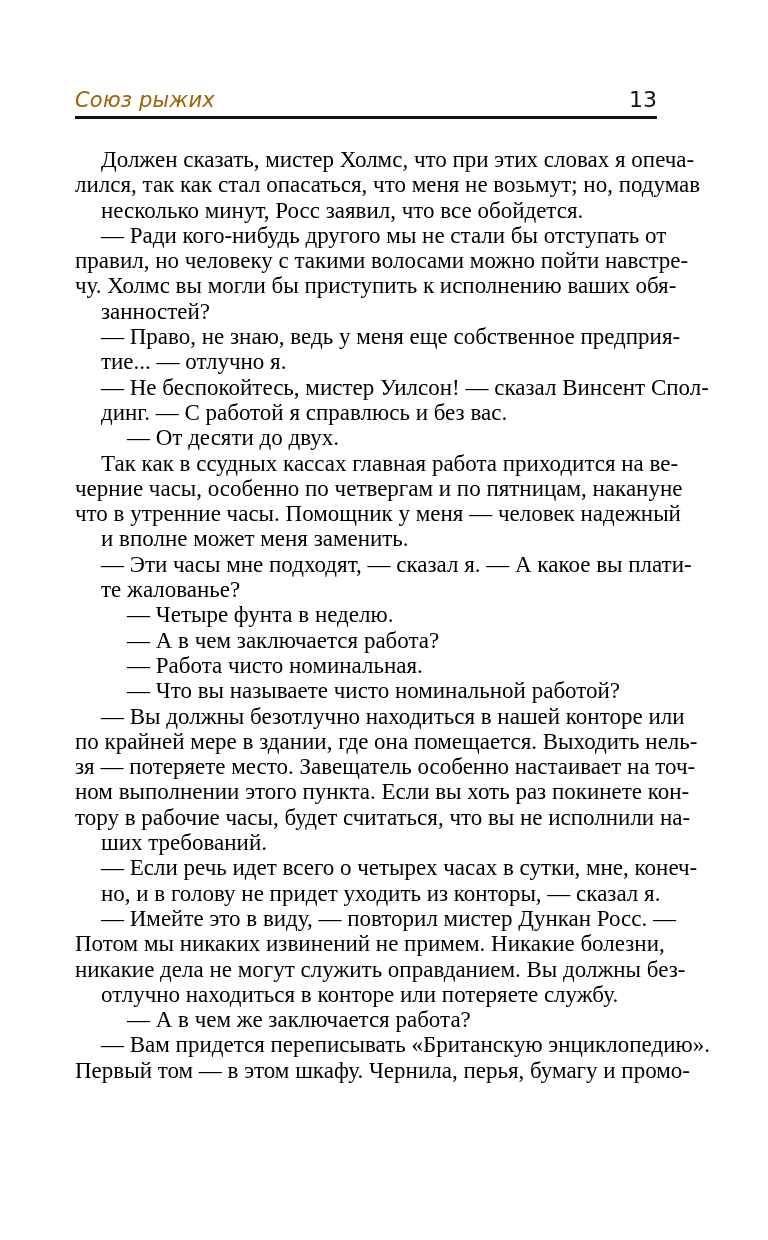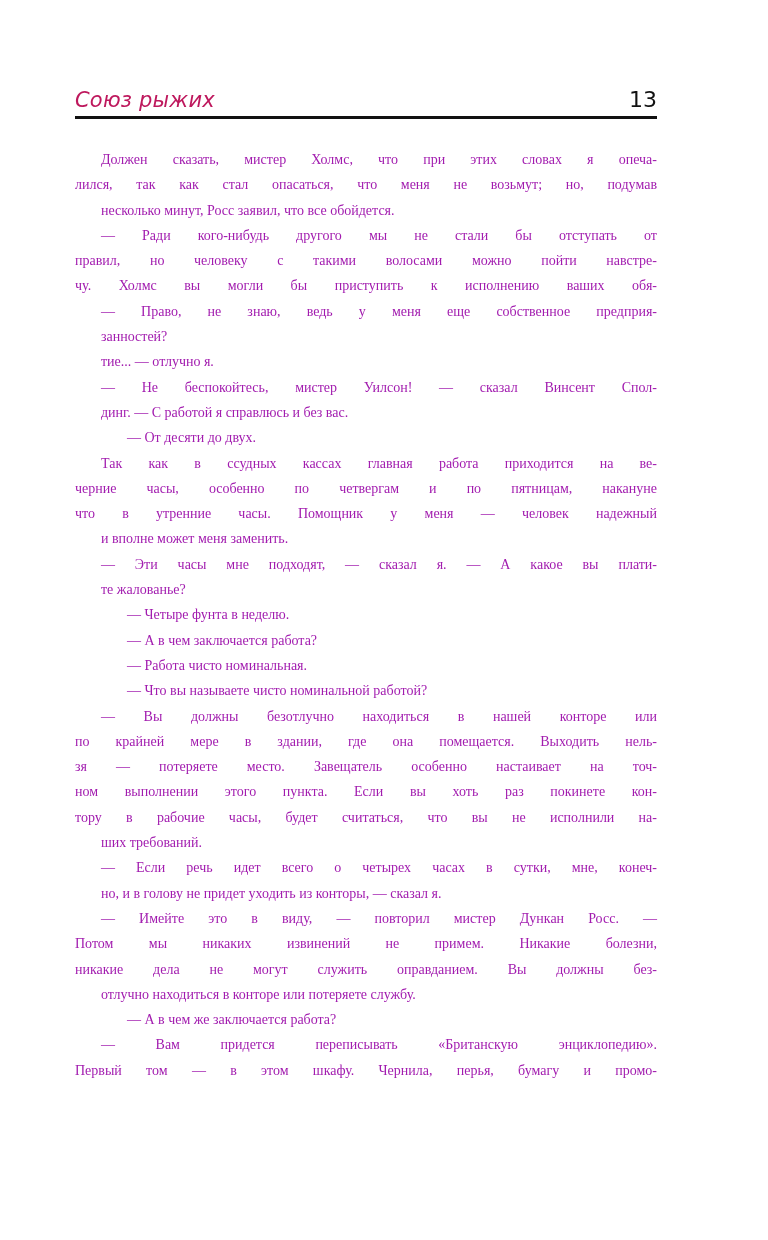--- a/index.html
+++ b/index.html
@@ -1,43 +1,43 @@
 <!DOCTYPE html>
 <html><head>
 <meta charset="utf-8">
 <style>
   html, body { margin:0; padding:0; background:#ffffff; }
   body { width:768px; height:1240px; position:relative; overflow:hidden; }
   .page { position:absolute; left:75px; top:82px; width:582px; }
   .running-head { display:flex; justify-content:space-between; align-items:flex-end;
     border-bottom:3px solid #111; padding-bottom:4px; height:30px; }
-  .rh-title { font-family:"DejaVu Sans", sans-serif; font-style:italic; font-size:21px; color:#be185d; letter-spacing:0.2px; }
+  .rh-title { font-family:"DejaVu Sans", sans-serif; font-style:italic; font-size:21px; color:#a16207; letter-spacing:0.2px; }
   .rh-num { font-family:"DejaVu Sans", sans-serif; font-size:22px; color:#111; font-weight:normal;margin-top:14px; }
-  .body-text { margin-top:28px; font-family:"Liberation Serif", serif; font-size:14px; line-height:25.3px; color:#a21caf; }
+  .body-text { margin-top:28px; font-family:"Liberation Serif", serif; font-size:23px; line-height:25.3px; color:#000000; }
   .line { display:block; white-space:nowrap; text-align:justify; text-align-last:justify; height:25.3px; }
   .line.last { text-align-last:left;margin-left:26px; }
   .line.indent { padding-left:26px; }
 </style>
 </head>
 <body>
 
 <div class="page">
   <div class="running-head">
     <span class="rh-title">Союз рыжих</span>
     <span class="rh-num">13</span>
   </div>
   <div class="body-text" id="body-text">
       <span class="line indent">Должен сказать, мистер Холмс, что при этих словах я опеча-</span>
       <span class="line">лился, так как стал опасаться, что меня не возьмут; но, подумав</span>
       <span class="line last">несколько минут, Росс заявил, что все обойдется.</span>
       <span class="line indent">— Ради кого-нибудь другого мы не стали бы отступать от</span>
       <span class="line">правил, но человеку с такими волосами можно пойти навстре-</span>
       <span class="line">чу. Холмс вы могли бы приступить к исполнению ваших обя-</span>
+      <span class="line last">занностей?</span>
       <span class="line indent">— Право, не знаю, ведь у меня еще собственное предприя-</span>
-      <span class="line last">занностей?</span>
       <span class="line last">тие... — отлучно я.</span>
       <span class="line indent">— Не беспокойтесь, мистер Уилсон! — сказал Винсент Спол-</span>
       <span class="line last">динг. — С работой я справлюсь и без вас.</span>
       <span class="line indent last">— От десяти до двух.</span>
       <span class="line indent">Так как в ссудных кассах главная работа приходится на ве-</span>
       <span class="line">черние часы, особенно по четвергам и по пятницам, накануне</span>
       <span class="line">что в утренние часы. Помощник у меня — человек надежный</span>
       <span class="line last">и вполне может меня заменить.</span>
       <span class="line indent">— Эти часы мне подходят, — сказал я. — А какое вы плати-</span>
       <span class="line last">те жалованье?</span>

